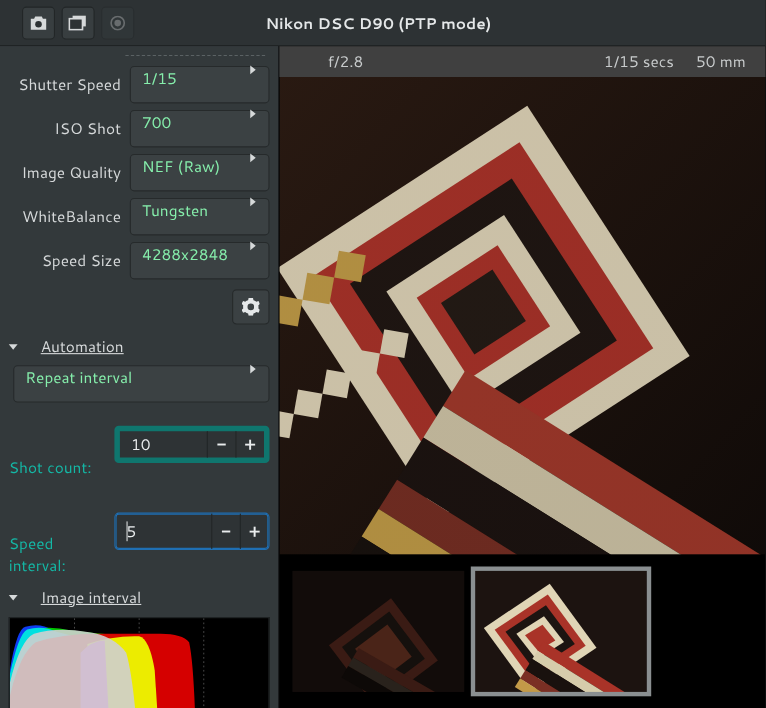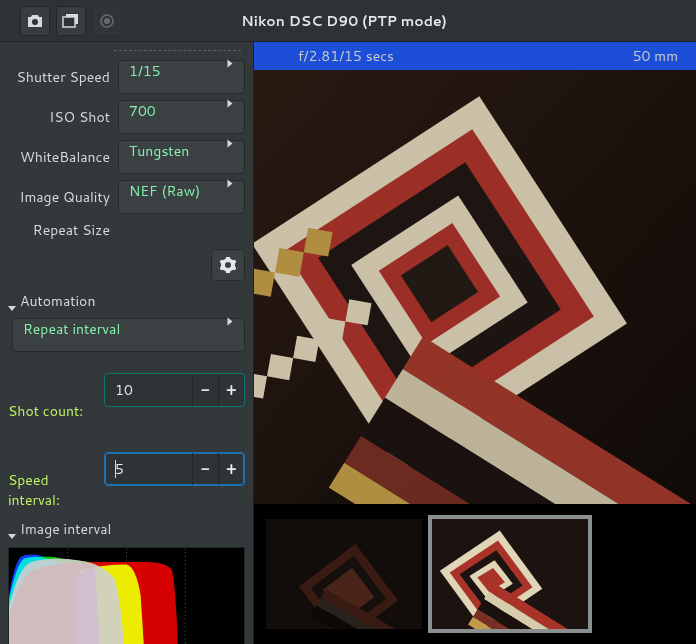--- a/index.html
+++ b/index.html
@@ -100,49 +100,50 @@
     width: 34px; height: 32px;
     background: #3b4143;
     border: 1px solid #262a2b;
     border-radius: 4px;
     display: flex; align-items: center; justify-content: center;
     color: #e5e8e9;
   }
 
   .section-hdr {
     display: flex;
-    align-items: flex-end;
-    gap: 4px;
+    align-items: center;
+    gap: 21px;
     padding: 6px 4px 4px 4px;
     color: #d6d9da;
     font-size: 14px;
+    text-decoration: underline;
   }
   .disclosure {
     width: 0; height: 0;
     border-left: 4px solid transparent;
     border-right: 4px solid transparent;
     border-top: 5px solid #d6d9da;
   }
 
   .spin-row {
     display: flex;
     align-items: center;
     gap: 6px;
     padding: 3px 4px;
   }
   .spin-row .lbl2 {
     width: 90px;
-    color: #bef264;
+    color: #14b8a6;
     margin-top: 43px;
   }
   .spin {
     flex: 1;
     height: 34px;
     background: #2e3335;
-    border: 1px solid #0f766e;
+    border: 5px solid #0f766e;
     border-radius: 4px;
     display: flex;
     align-items: center;
     color: #e9eced;
   }
   .spin.focused {
     border: 1px solid #1f6fb3;
     box-shadow: 0 0 0 1px #1f6fb3 inset;
     border-radius: 4px;
   }
@@ -179,24 +180,24 @@
   .histogram svg { width: 100%; height: 100%; display: block; }
 
   
   .preview-info {
     height: 28px;
     display: flex;
     align-items: center;
     color: #c8cbcc;
     font-size: 14px;
     padding: 0 14px;
-    background: #1d4ed8;
+    background: #404040;
   }
   .preview-info .aperture { flex: 0 0 auto; margin-left: 30px;}
-  .preview-info .shutter { flex: 1; text-align: left; }
+  .preview-info .shutter { flex: 1; text-align: right; }
   .preview-info .focal { flex: 0 0 auto; margin-right: 4px; margin-left: 20px;}
   .preview {
     flex: 1;
     background: #000;
     position: relative;
     overflow: hidden;
   }
   .preview svg { width: 100%; height: 100%; display: block; }
 
   .thumbs {
@@ -257,35 +258,39 @@
       </div>
     </div>
     <div class="setting-row">
       <div class="lbl">ISO Shot</div>
       <div class="dropdown">
         <span>700</span>
         <span class="arrow"></span>
       </div>
     </div>
     <div class="setting-row">
+      <div class="lbl">Image Quality</div>
+      <div class="dropdown">
+        <span>NEF (Raw)</span>
+        <span class="arrow"></span>
+      </div>
+    </div>
+    <div class="setting-row">
       <div class="lbl">WhiteBalance</div>
       <div class="dropdown">
         <span>Tungsten</span>
         <span class="arrow"></span>
       </div>
     </div>
     <div class="setting-row">
-      <div class="lbl">Image Quality</div>
-      <div class="dropdown">
-        <span>NEF (Raw)</span>
-        <span class="arrow"></span>
-      </div>
-    </div>
-    <div class="setting-row">
-      <div class="lbl">Repeat Size</div>
+      <div class="lbl">Speed Size</div>
+      <div class="dropdown">
+        <span>4288x2848</span>
+        <span class="arrow"></span>
+      </div>
     </div>
 
     <div class="gear-row">
       <div class="gear-btn">
         <svg width="16" height="16" viewBox="0 0 16 16">
             <path fill="currentColor" d="M8 5a3 3 0 100 6 3 3 0 000-6zm7 3c0 .5-.04 1-.12 1.47l1.6 1.25-1.5 2.6-1.9-.65c-.77.63-1.67 1.1-2.65 1.36L10 16H6l-.43-2c-.98-.26-1.88-.73-2.65-1.36l-1.9.65-1.5-2.6 1.6-1.25A8 8 0 011 8c0-.5.04-1 .12-1.47L-.48 5.28l1.5-2.6 1.9.65C3.7 2.7 4.6 2.23 5.57 1.97L6 0h4l.43 2c.98.26 1.88.73 2.65 1.36l1.9-.65 1.5 2.6-1.6 1.25c.08.47.12.97.12 1.47z"></path>
           </svg>
       </div>
     </div>
 

